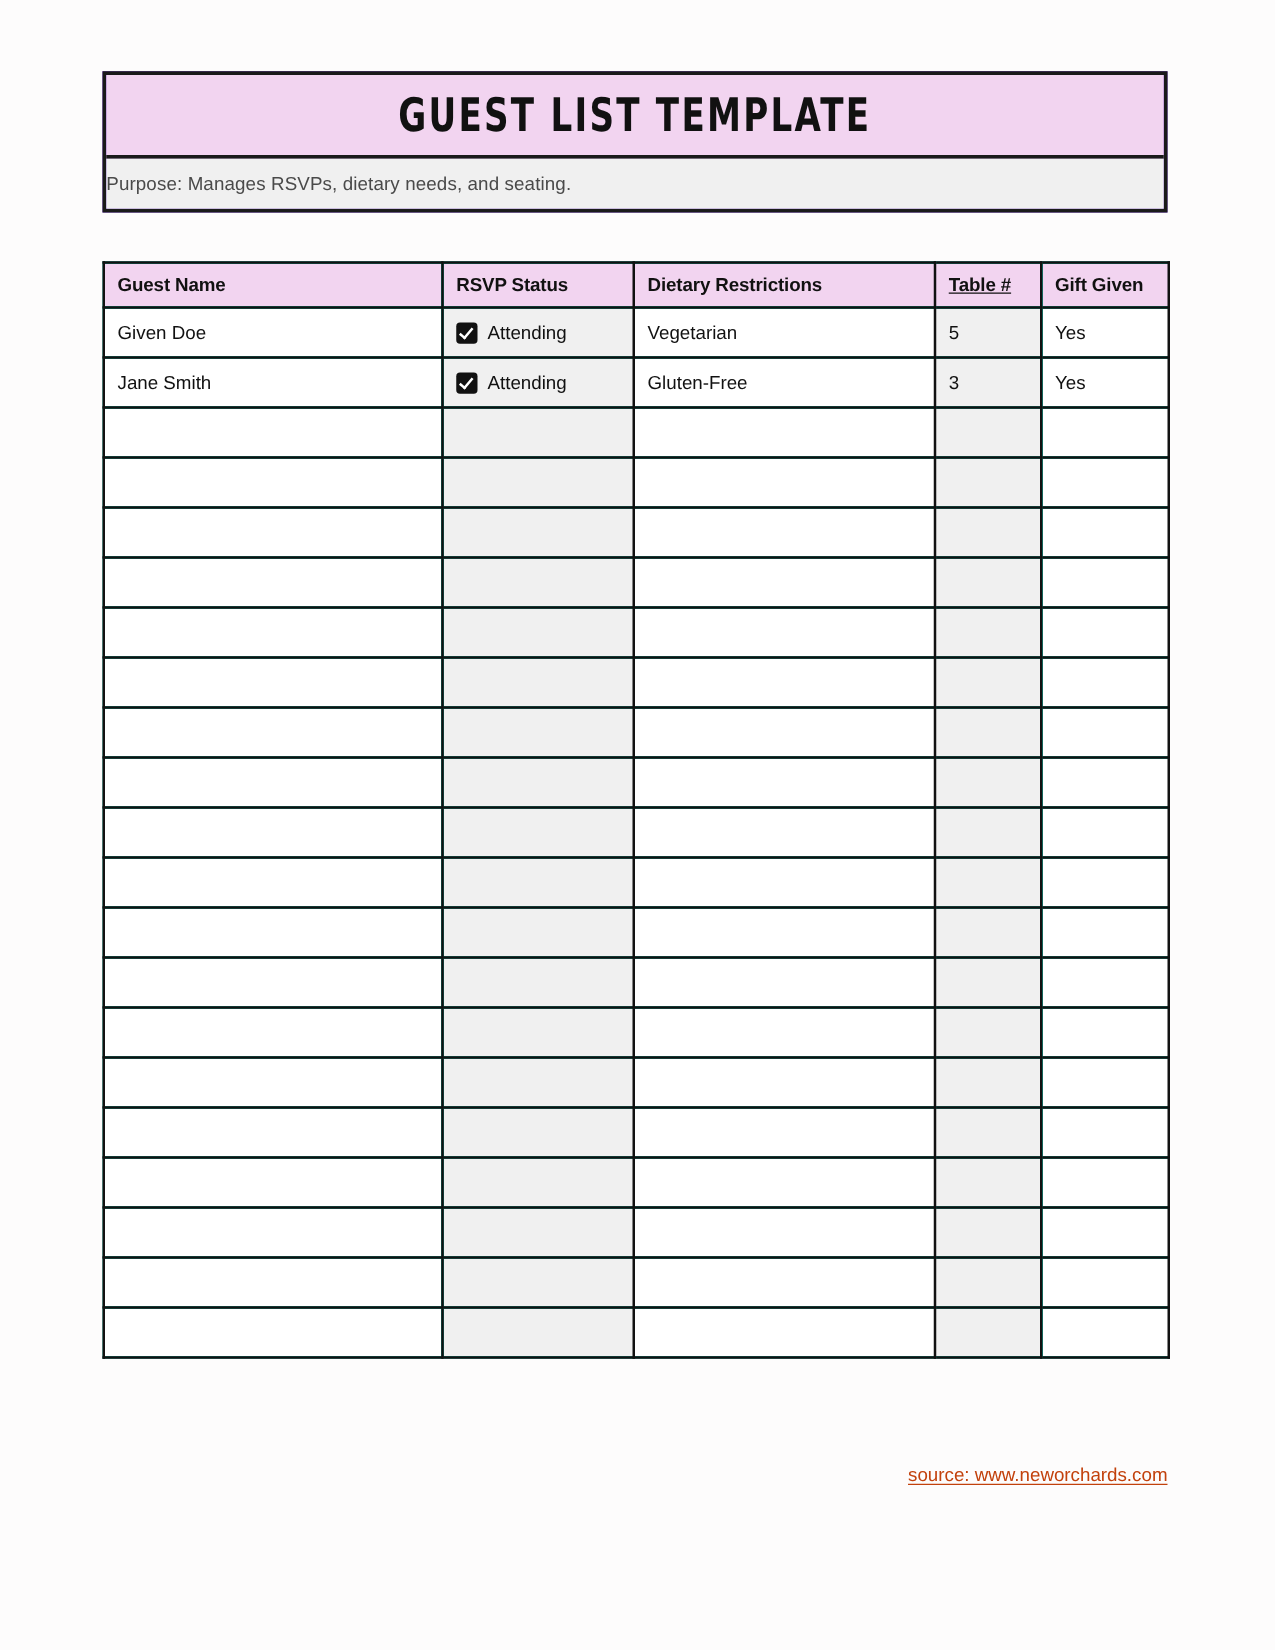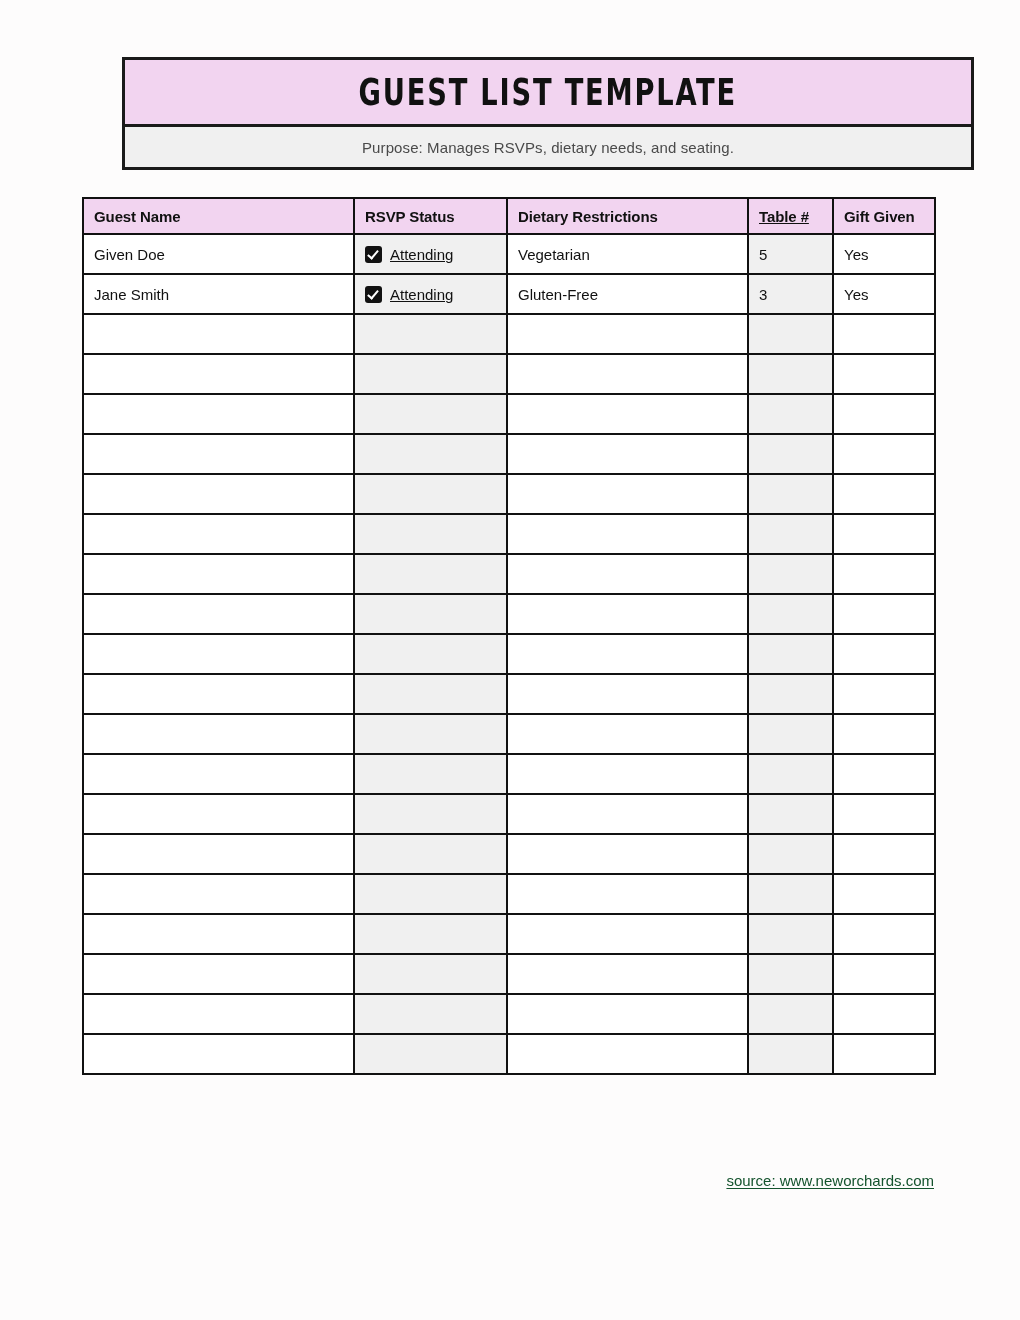--- a/index.html
+++ b/index.html
@@ -24,21 +24,20 @@
 
   
   .header-card {
     position: absolute;
     left: 82px;
     top: 57px;
     width: 852px;
     box-sizing: border-box;
     border: 3px solid #1a1a1a;
     background: #6d28d9;
-    margin-left: 40px;
   }
   .title-band {
     background: #f2d4f0;
     height: 64px;
     display: flex;
     align-items: center;
     justify-content: center;
     border-bottom: 3px solid #1a1a1a;
   }
   .title-text {
@@ -51,41 +50,41 @@
     transform: scaleX(0.82);
     transform-origin: center;
     white-space: nowrap;
     line-height: 1;
   }
   .subtitle-band {
     background: #f0f0f0;
     height: 40px;
     display: flex;
     align-items: center;
-    justify-content: center;
   }
   .subtitle-text {
     font-size: 15px;
     color: #4a4a4a;
     letter-spacing: 0.1px;
     white-space: nowrap;
   }
 
   
   .table-wrap {
     position: absolute;
     left: 82px;
     top: 197px;
     width: 852px;
   }
   table.guest-table {
     border-collapse: collapse;
     table-layout: fixed;
     width: 852px;
     background: #14b8a6;
+    margin-top: 12px;
   }
   table.guest-table th,
   table.guest-table td {
     border: 2px solid #111111;
     height: 38px;
     padding: 0 10px;
     text-align: left;
     vertical-align: middle;
     font-size: 15px;
     color: #111111;
@@ -107,21 +106,20 @@
   .col-gift   { width: 102px; }
 
   
   td.shaded { background: #f0f0f0; }
   td.plain  { background: #ffffff; }
 
   .rsvp-cell-inner {
     display: flex;
     align-items: center;
     gap: 8px;
-    text-decoration: underline;
   }
   .checkbox-icon {
     display: inline-block;
     width: 17px;
     height: 17px;
     flex: 0 0 17px;
     background: #111111;
     border-radius: 3px;
     position: relative;
   }
@@ -162,21 +160,21 @@
   
   .source-link-wrap {
     position: absolute;
     left: 82px;
     top: 1172px;
     width: 852px;
     text-align: right;
   }
   .source-link {
     font-size: 15px;
-    color: #14532d;
+    color: #c2410c;
     text-decoration: underline;
     text-underline-offset: 2px;
     cursor: pointer;
   }
 </style>
 </head>
 <body>
 
 <div class="page">
 

